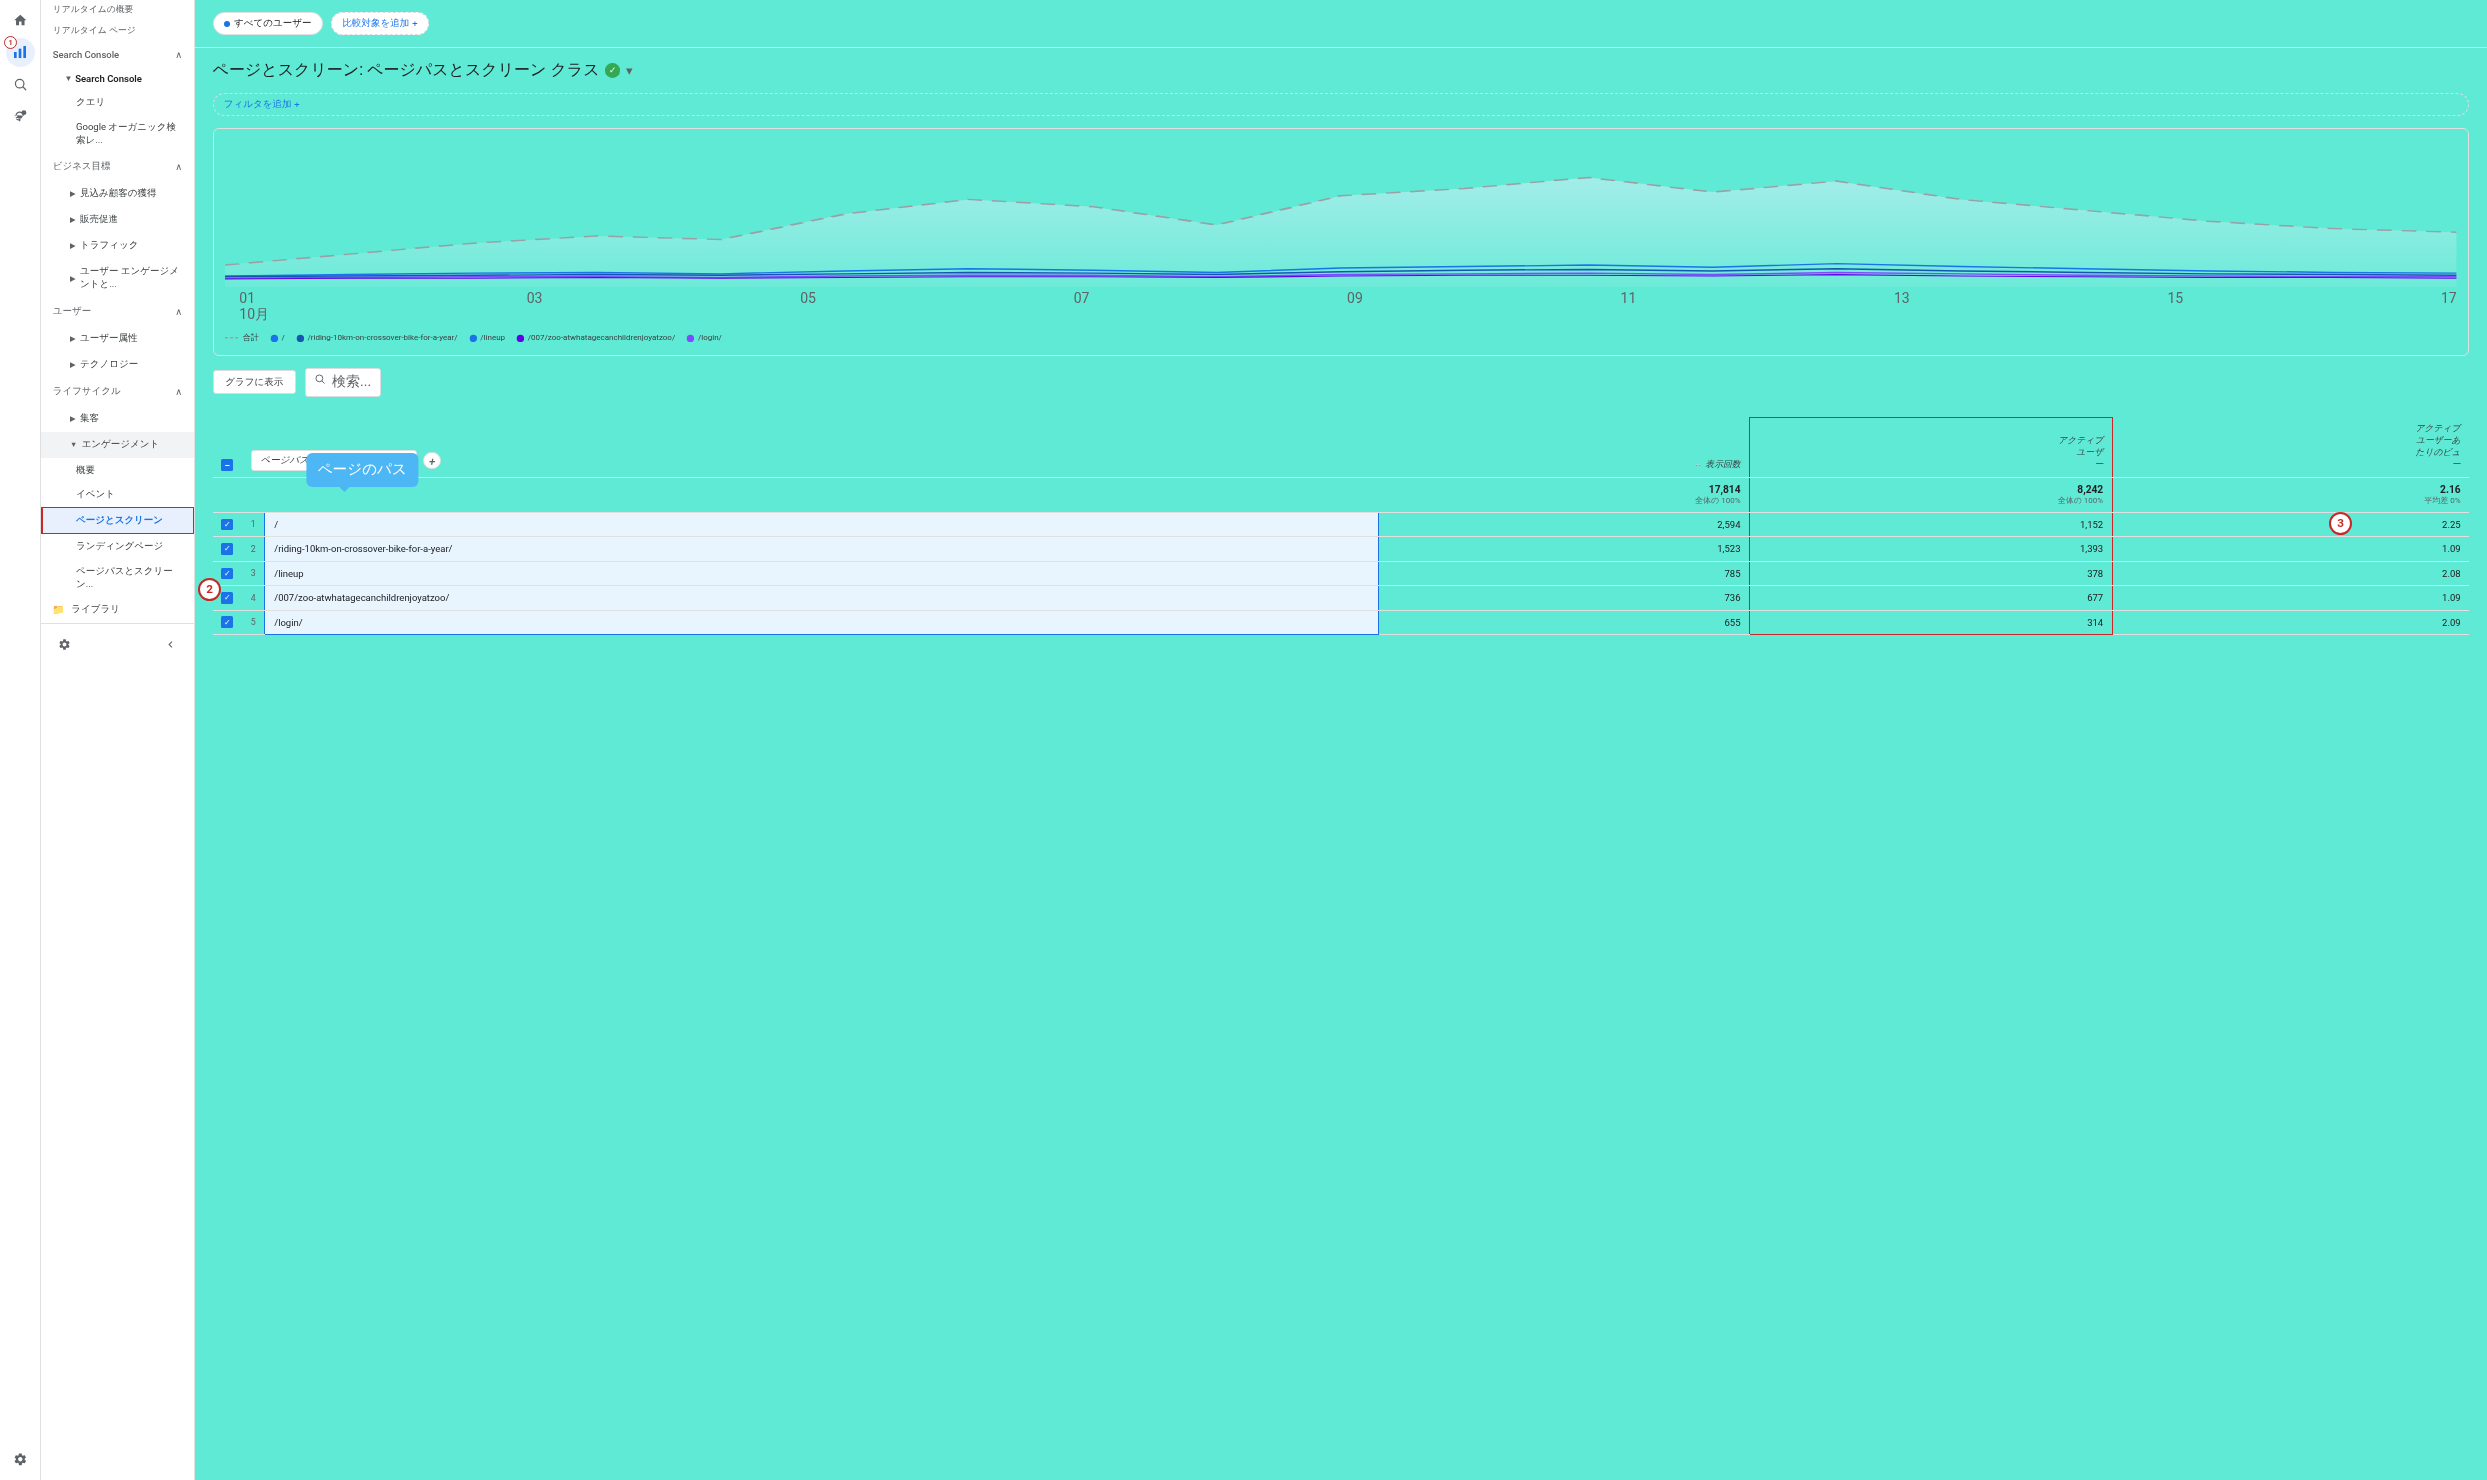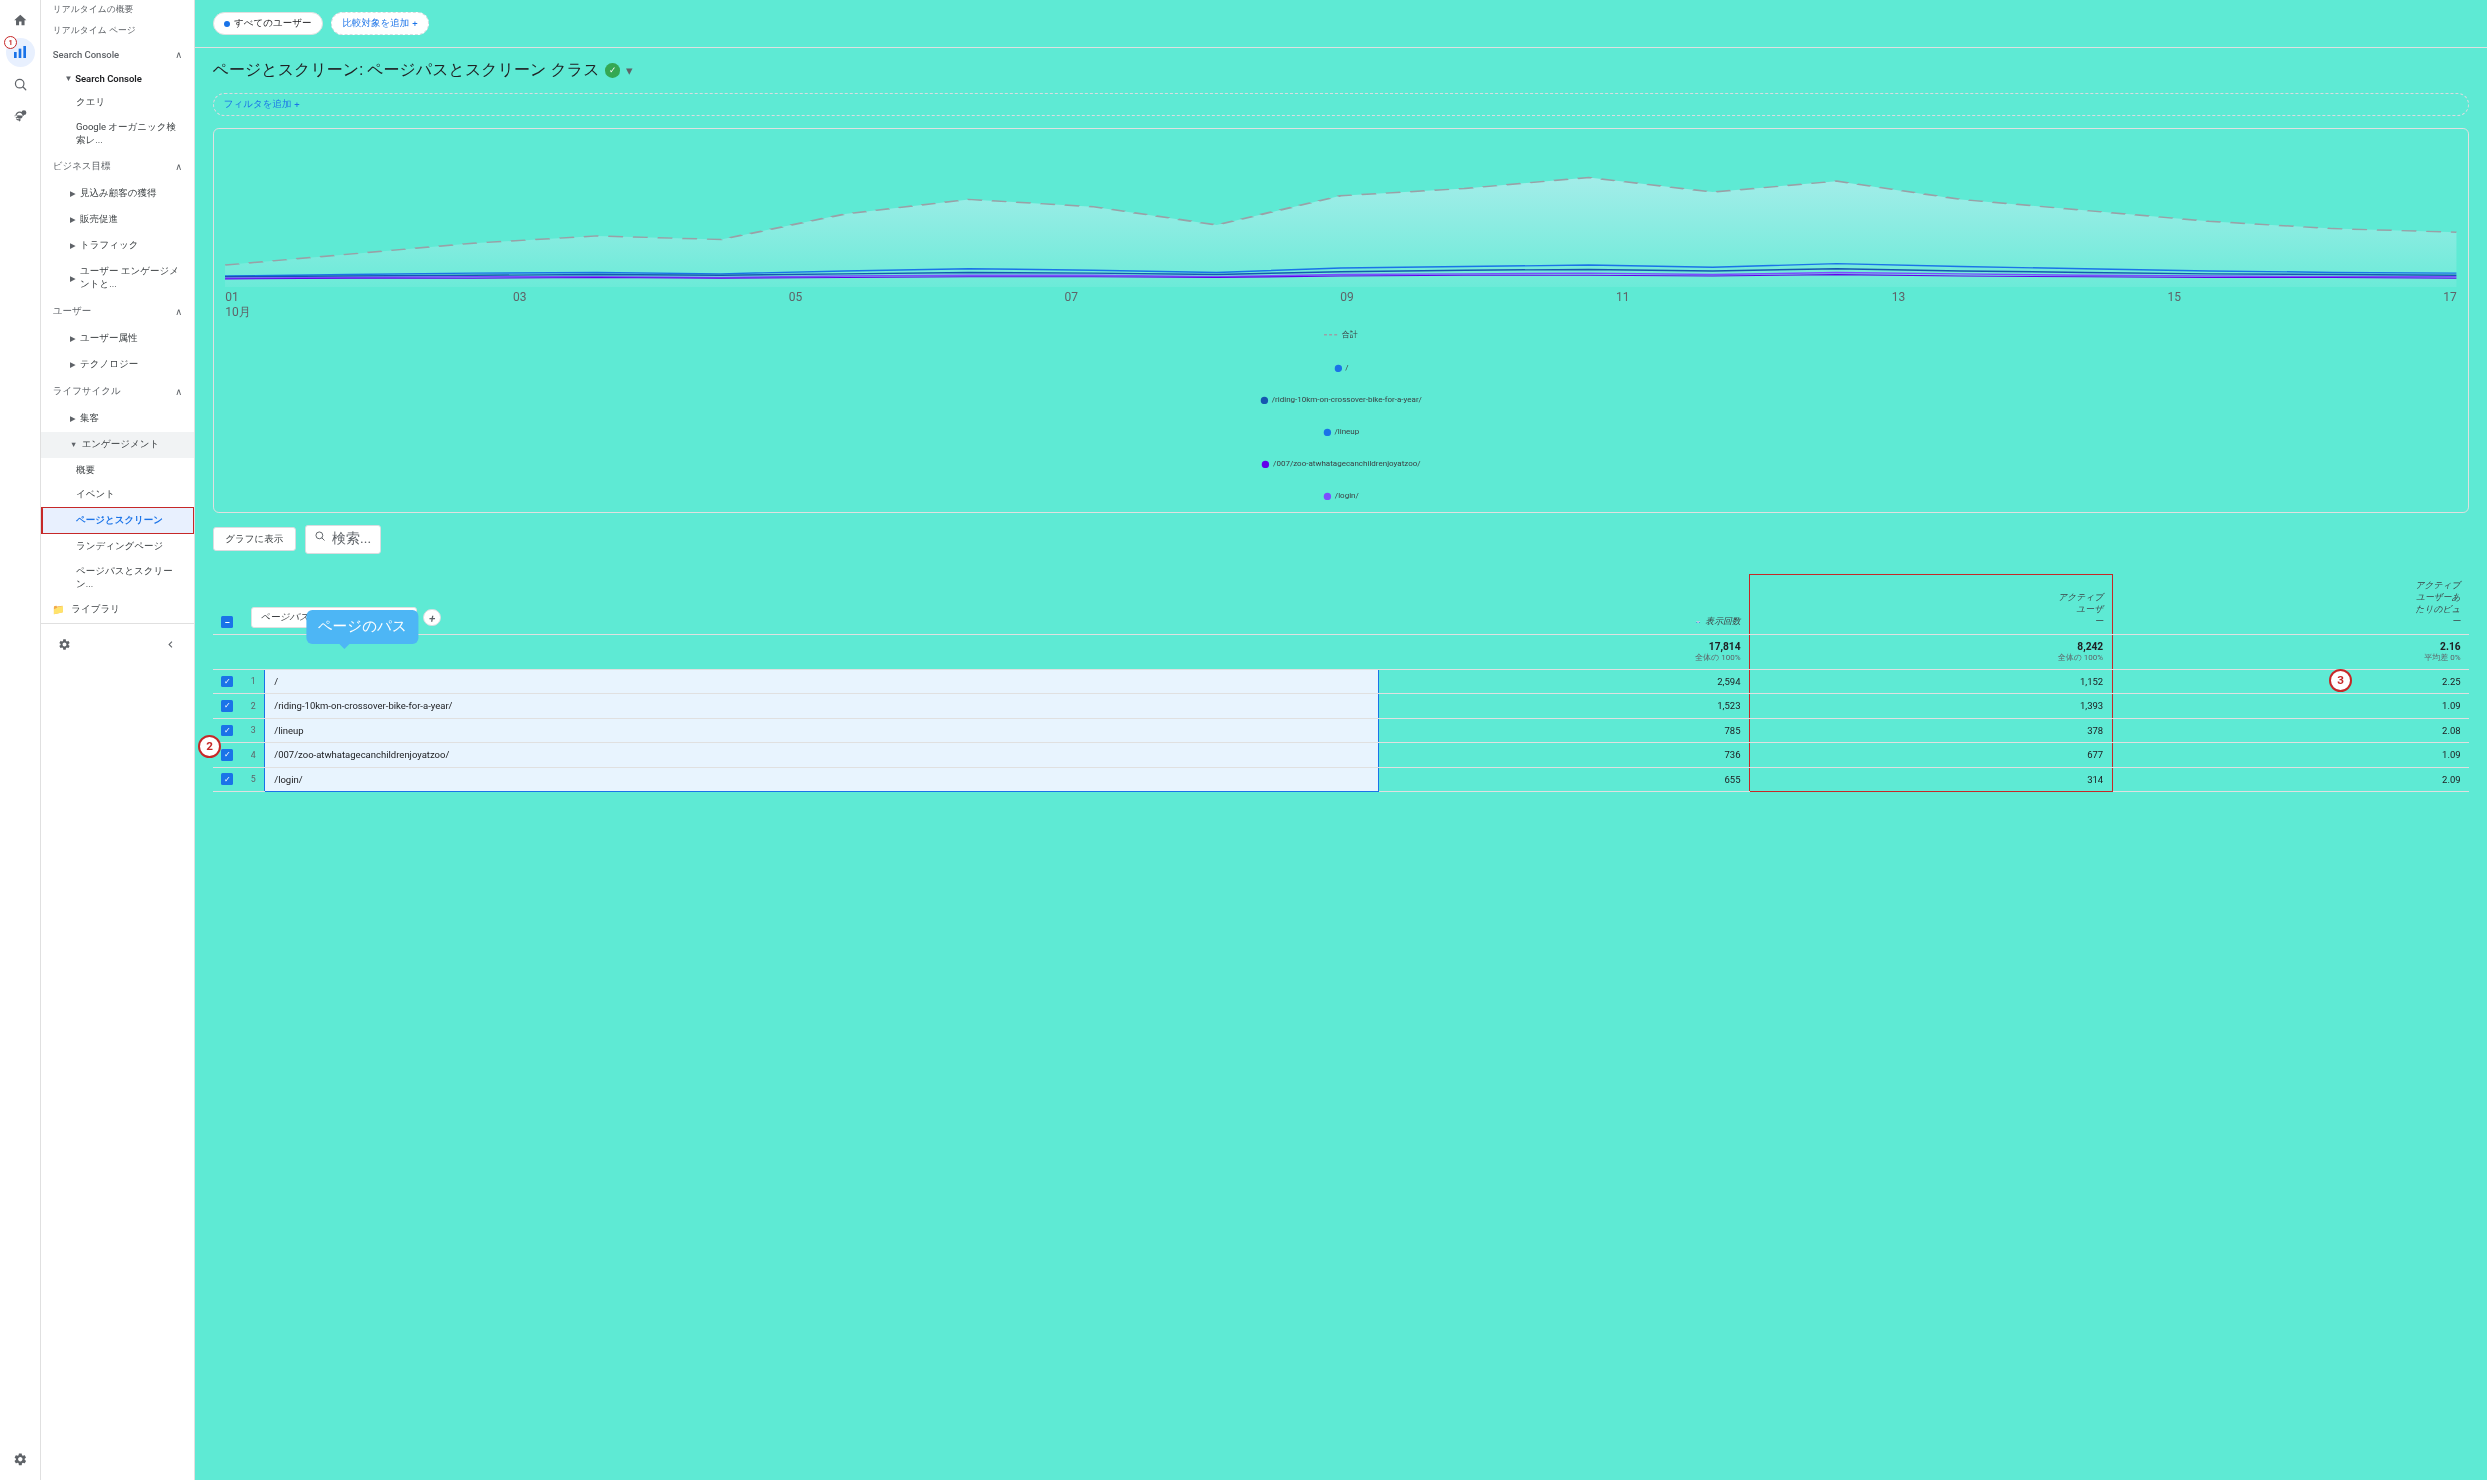--- a/index.html
+++ b/index.html
@@ -167,33 +167,33 @@
 
     .chart-svg {
       width: 100%;
       height: 100%;
     }
 
     .chart-x-labels {
       display: flex;
       justify-content: space-between;
       padding: 2.9px 0;
-      font-size: 12px;
+      font-size: 14px;
       color: #5f6368;
+      margin-left: 14px;
     }
 
     .chart-legend {
       display: flex;
       align-items: center;
-      gap: 23px;
+      gap: 11px;
       padding: 5.9px 0 0;
       font-size: 8px;
       color: #3c4043;
       flex-wrap: wrap;
-      flex-direction: column;
     }
 
     .legend-item {
       display: flex;
       align-items: center;
       gap: 2.9px;
       cursor: pointer;
     }
 
     

